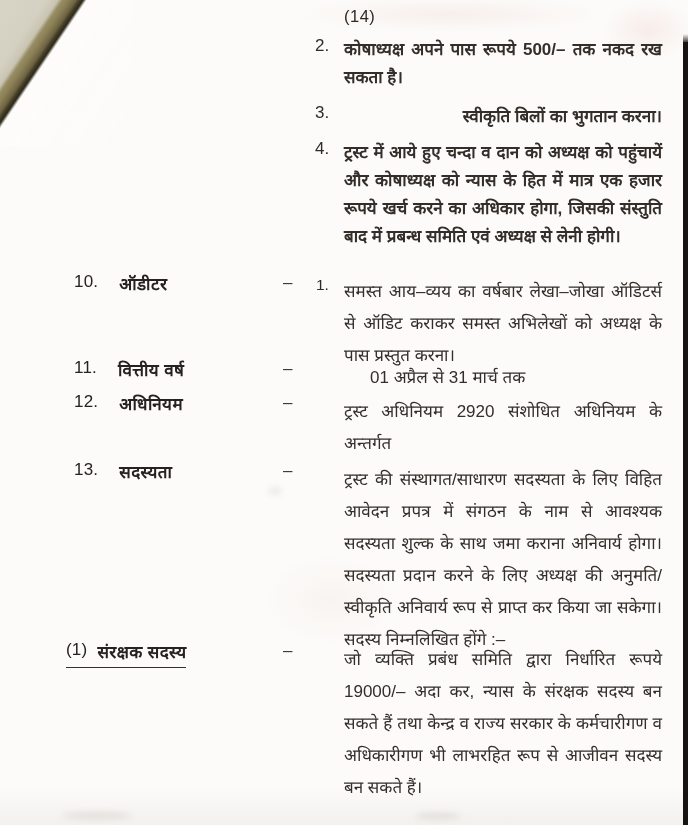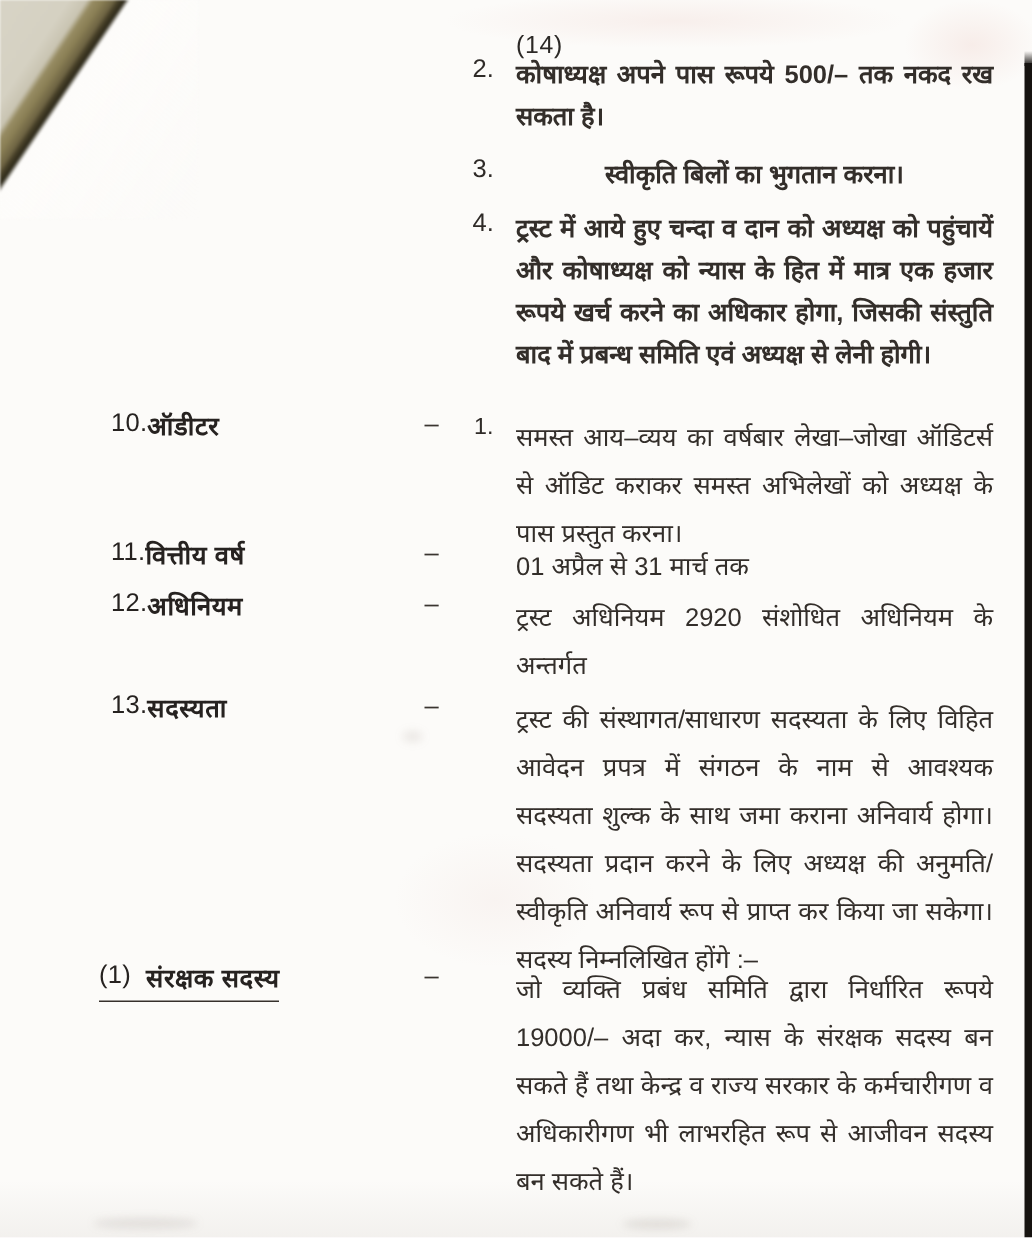--- a/index.html
+++ b/index.html
@@ -37,39 +37,39 @@
   .scan-edge-fade{
     position:absolute;top:34px;right:0;width:5px;height:10px;
     background:linear-gradient(to bottom, rgba(22,19,16,0), #161310);
   }
   
   .smudge{position:absolute;border-radius:50%;filter:blur(3px);}
   .smudge.a{left:62px;top:812px;width:70px;height:7px;background:rgba(110,100,90,0.14);}
   .smudge.b{left:415px;top:813px;width:46px;height:6px;background:rgba(110,100,90,0.16);}
   .smudge.c{left:268px;top:487px;width:14px;height:8px;background:rgba(120,105,95,0.12);}
 
-  .pgnum{position:absolute;left:344px;top:21px;font-size:16.5px;letter-spacing:0.5px;color:#2c2926;}
+  .pgnum{position:absolute;left:344px;top:7px;font-size:16.5px;letter-spacing:0.5px;color:#2c2926;}
 
   
   .tItem{position:absolute;left:0;width:688px;}
   .tNum{position:absolute;left:315px;top:2px;color:#2f2b28;}
   .tText{position:absolute;left:344px;top:2px;width:318px;line-height:28px;text-align:justify;color:#332e2a;font-weight:bold;}
-  .tText.short{text-align:center;}
+  .tText.short{text-align:right;}
   #ti2{top:34px;}
   #ti3{top:101px;}
   #ti4{top:137px;}
 
   
   .row{position:absolute;left:0;width:688px;}
-  .lg{position:absolute;left:74px;top:0;display:flex;gap:0;white-space:nowrap;color:#262220;letter-spacing:0.2px;}
+  .lg{position:absolute;left:74px;top:0;display:flex;gap:21px;white-space:nowrap;color:#262220;letter-spacing:0.2px;}
   .lg .ilabel{letter-spacing:0.4px;font-weight:bold;}
   .dash{position:absolute;left:283px;top:1px;color:#3a3530;}
   .subnum{position:absolute;left:316px;top:4px;font-size:15.5px;color:#2f2b28;}
   .itext{position:absolute;left:344px;top:4px;width:318px;line-height:32px;text-align:justify;color:#332e2a;}
-  .itext.single{text-align:left;}
+  .itext.single{text-align:left;margin-left:26px;}
   #r10{top:272px;}
   #r11{top:358px;}
   #r12{top:392px;}
   #r13{top:460px;}
   #r1{top:640px;}
   #r1 .lg{left:66px;border-bottom:1.6px solid #36312c;padding-bottom:4px;gap:10px;}
 </style>
 </head>
 <body>
 

